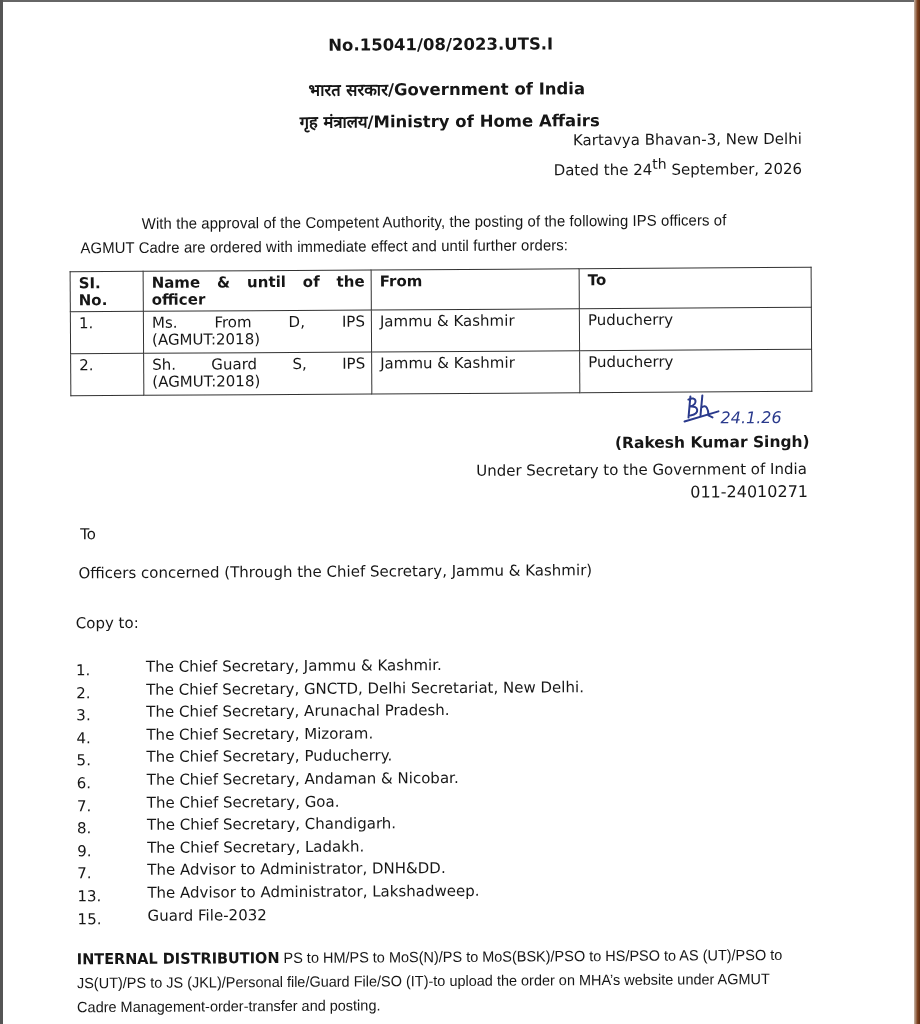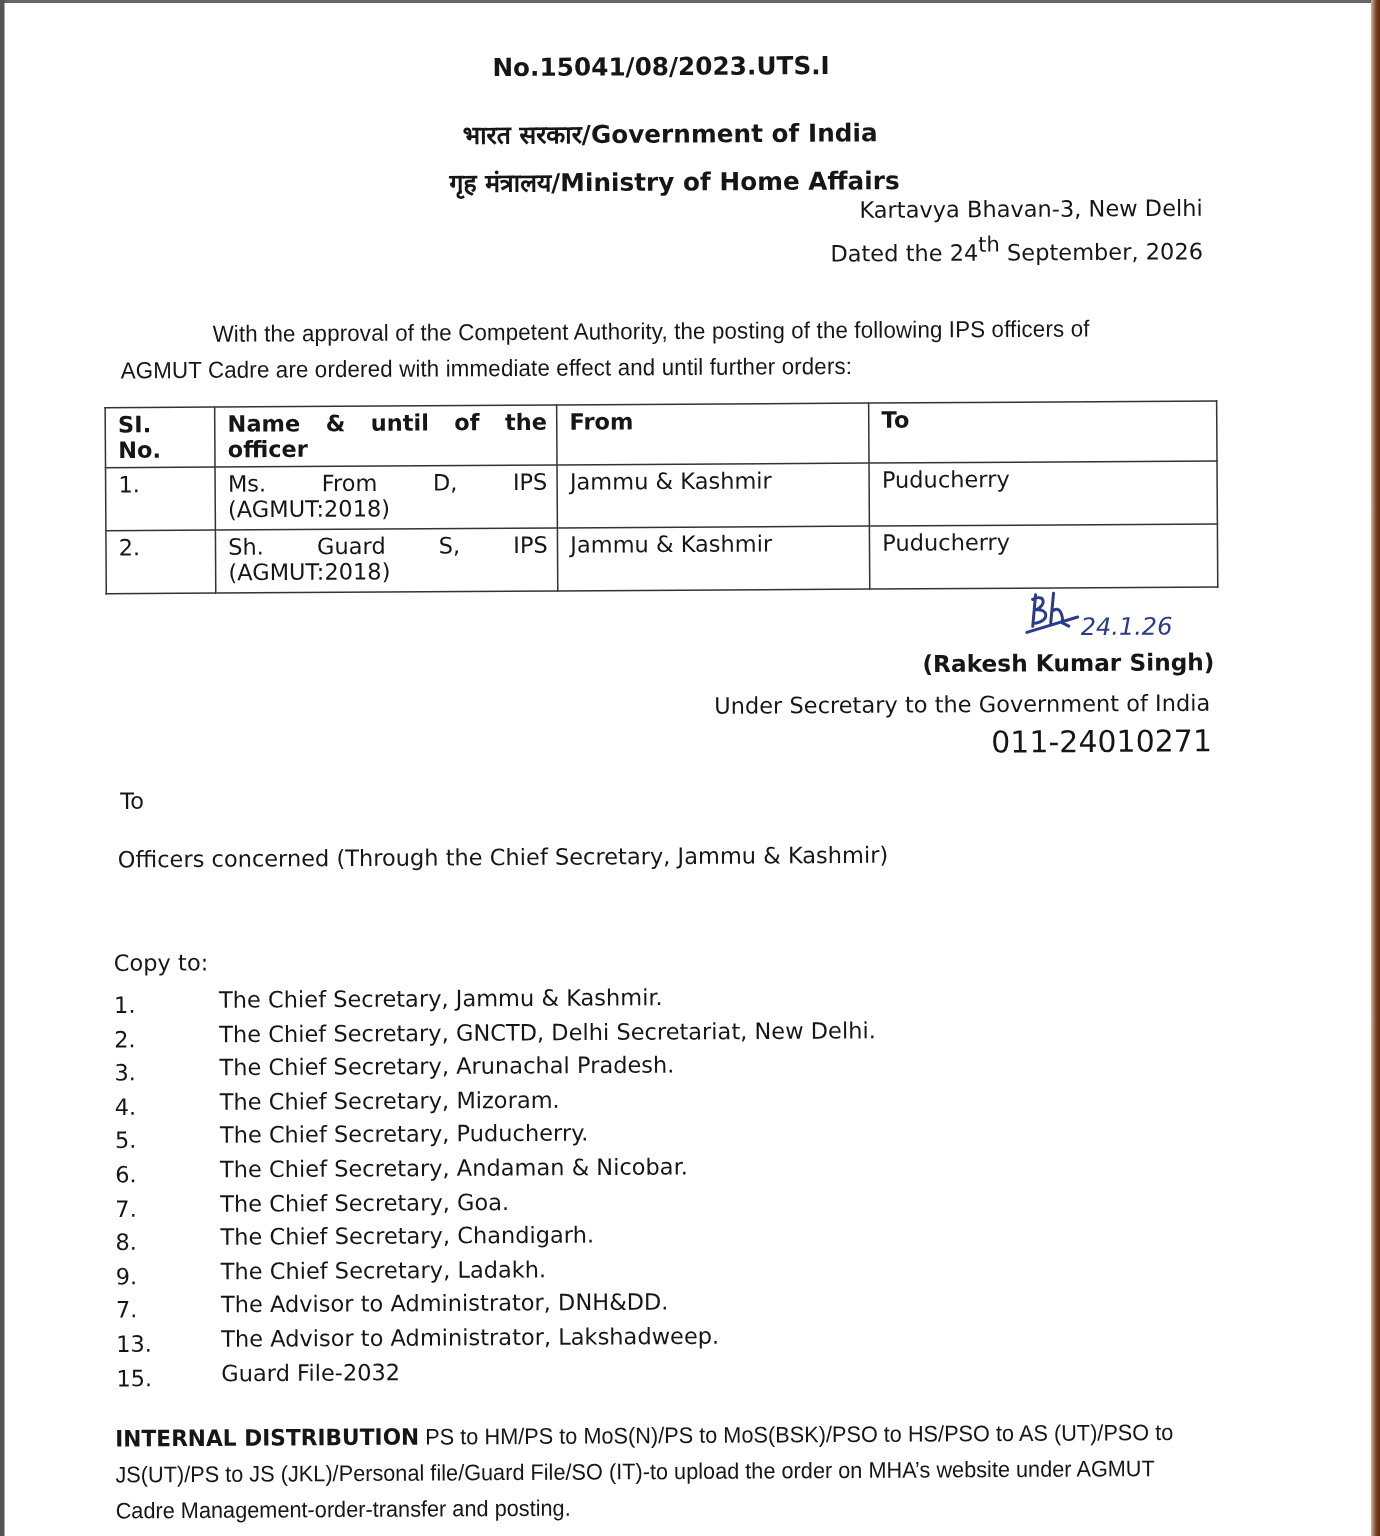--- a/index.html
+++ b/index.html
@@ -51,25 +51,25 @@
   table.postings th { font-weight: bold; height: 36px; }
   table.postings td { height: 38px; }
   .c1 { width: 58px; }
   .c2 { width: 213px; }
   .c3 { width: 193px; }
   .justify-line { display: flex; justify-content: space-between; }
 
   .signature-mark { left: 683px; top: 393px; width: 100px; height: 40px; }
   .signer { right: 102px; top: 435px; font-size: 15.5px; font-weight: bold; }
   .designation { right: 105px; top: 462px; font-size: 15px; }
-  .phone { right: 104px; top: 484px; font-size: 20px; }
+  .phone { right: 104px; top: 484px; font-size: 16px; }
 
   .to-label { left: 80px; top: 523px; font-size: 15px; }
   .to-value { left: 78px; top: 562px; font-size: 15px; }
-  .copy-label { left: 75px; top: 631px; font-size: 15px; }
+  .copy-label { left: 75px; top: 612px; font-size: 15px; }
 
   .copy-list { position: absolute; left: 75px; top: 656px; }
   .copy-item { position: relative; height: 22.6px; font-size: 15px; }
   .copy-item .num { position: absolute; left: 0; width: 60px; top: 3px; }
   .copy-item .txt { position: absolute; left: 70px; top: 0; white-space: nowrap; }
 
   .internal {
     left: 74px; top: 945px; width: 760px; font-size: 15px; line-height: 24px;
     font-family: "Liberation Sans", sans-serif; white-space: normal;
     transform: scaleX(0.965); transform-origin: left top;

